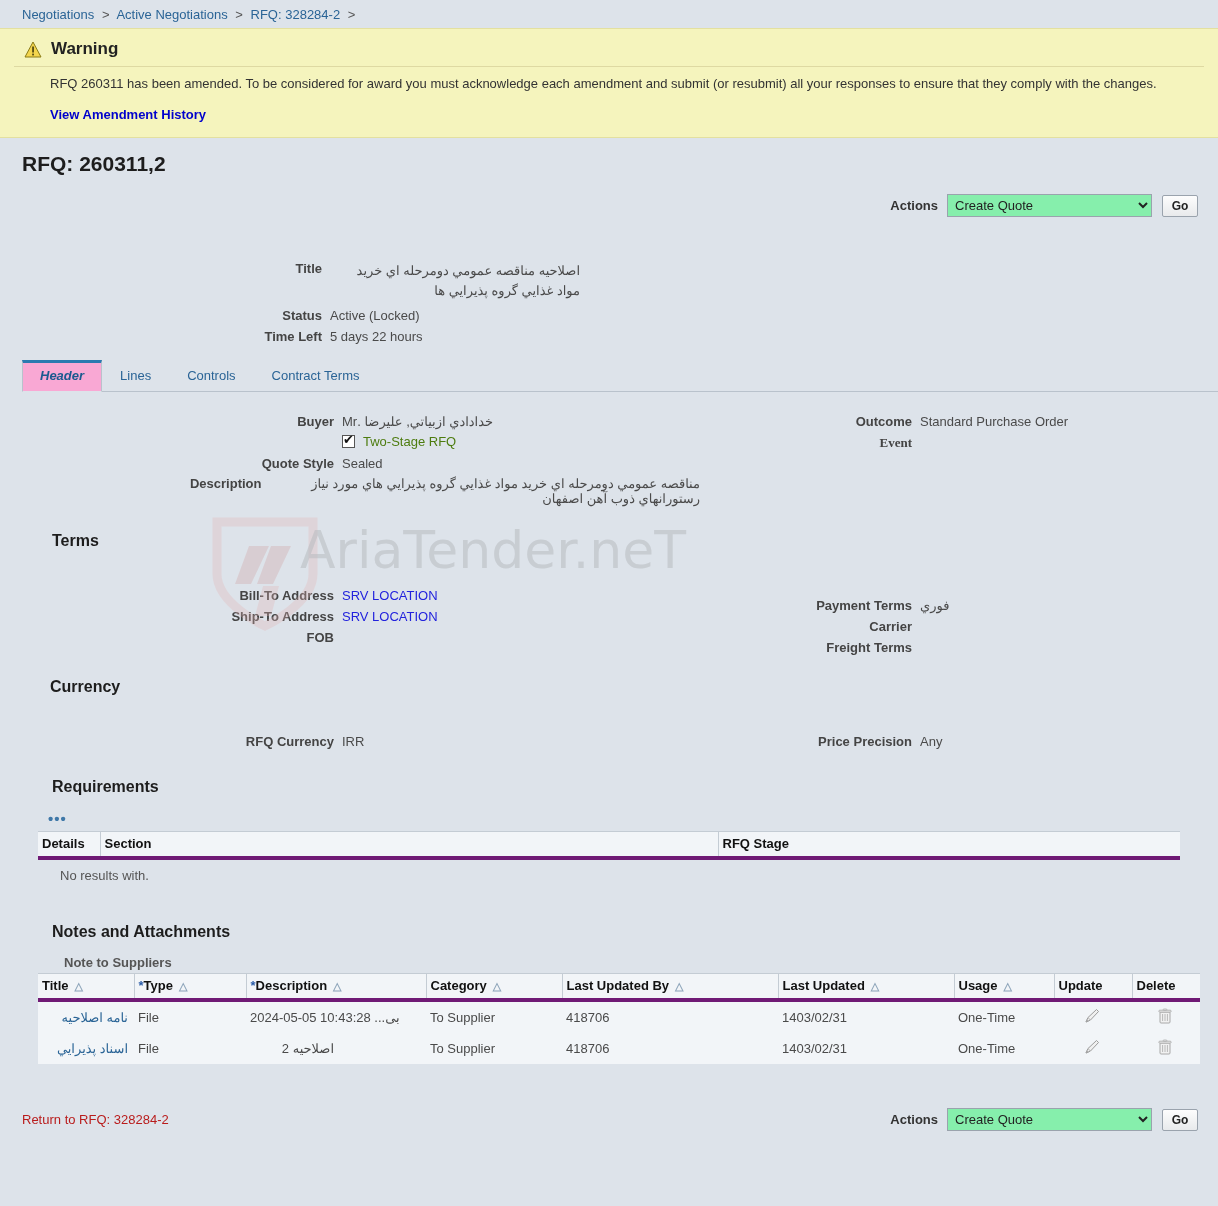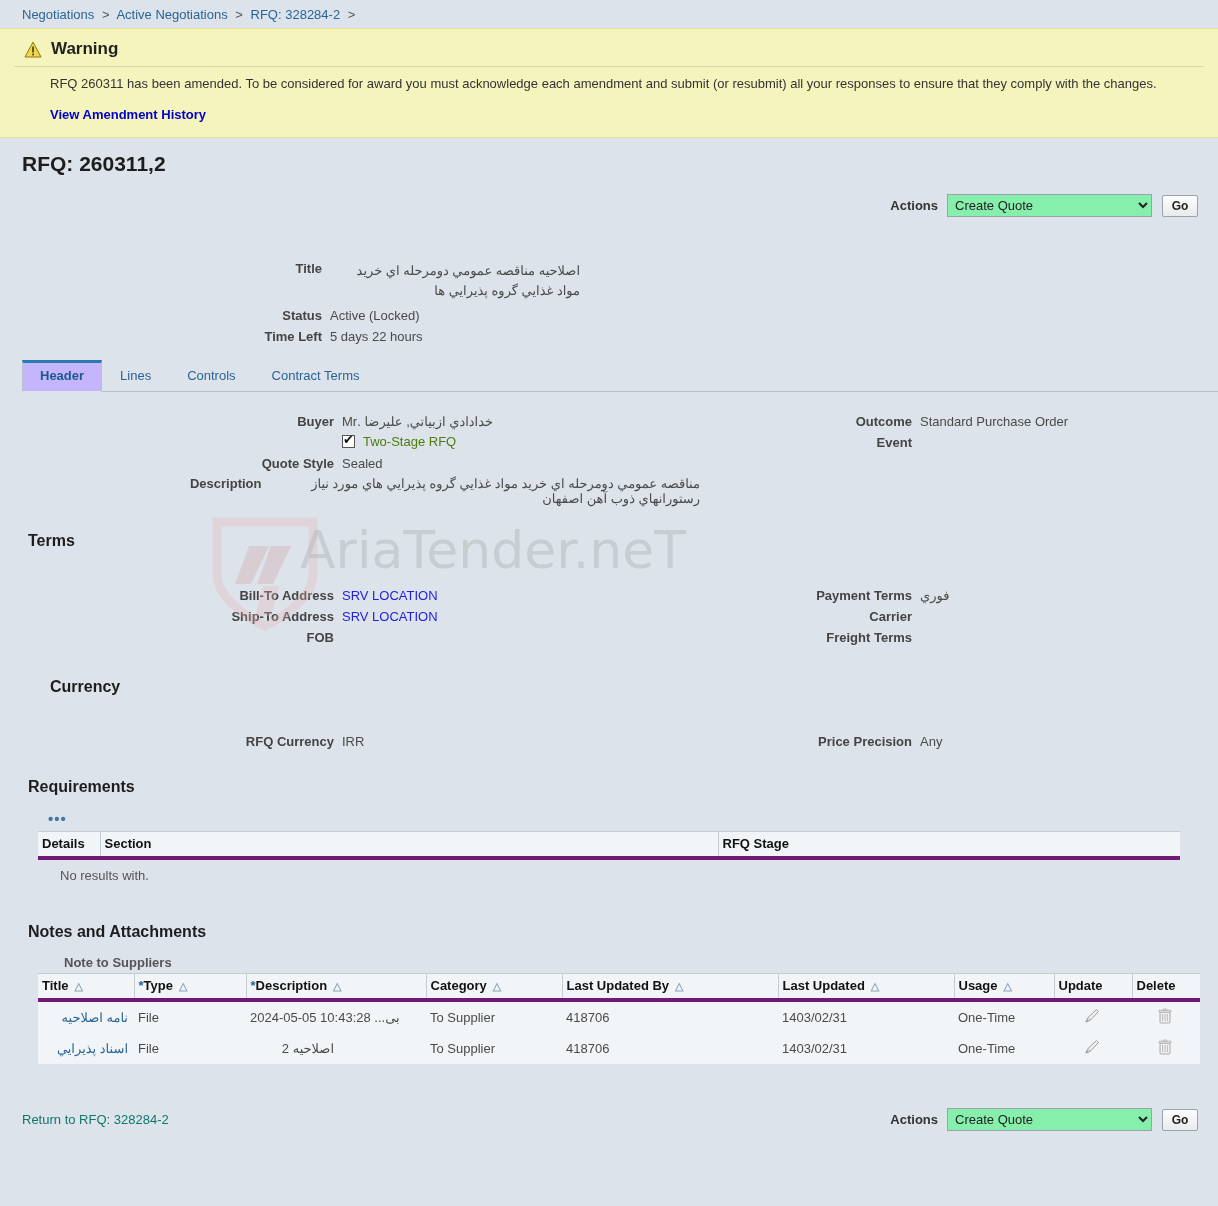--- a/index.html
+++ b/index.html
@@ -104,25 +104,26 @@
     height: 33px;
   }
   .tab {
     font-size: 13px; color: #2a6496;
     padding: 7px 18px 8px 18px;
     cursor: pointer;
     border-bottom: 1px solid #b9c2cc;
   }
   .tab.active {
     font-weight: bold; color: #1b5a8f;
-    background: #c4b5fd;
+    background: #f9a8d4;
     border: 1px solid #b9c2cc;
     border-top: 3px solid #2a7ab0;
     border-bottom: 1px solid #dde3ea;
     padding: 5px 17px 8px 17px;
+    font-style: italic;
   }
   .tabs-filler { flex: 1; border-bottom: 1px solid #b9c2cc; height: 1px; align-self: flex-end;}
 
   
   .hdr-wrap { position: relative; height: 90px; margin-top: 22px; }
   .hdr-left { position: absolute; left: 0; top: 0; width: 700px; }
   .hdr-left .flabel { width: 342px; }
   .hdr-right { position: absolute; left: 720px; top: 0; width: 480px; }
   .hdr-right .flabel { width: 200px; }
   .chk-row { display: flex; align-items: center; margin-top: 5px; }
@@ -134,28 +135,28 @@
   }
   .chkbox::after {
     content: "✔"; position: absolute; left: 0px; top: -4px;
     font-size: 13px; color: #111; line-height: 15px;
   }
   .chk-label { font-size: 13px; color: #4d7c0f; }
 
   
   .sec-head {
     font-size: 16px; font-weight: bold; color: #1d1d1d;
-    margin-left: 28px;
+    margin-left: 52px;
   }
 
   
   .terms-wrap { position: relative; height: 78px; margin-top: 38px; }
   .terms-left { position: absolute; left: 0; top: 0; width: 700px; }
   .terms-left .flabel { width: 342px; }
-  .terms-right { position: absolute; left: 720px; top: 0; width: 480px; }
+  .terms-right { position: absolute; left: 720px; top: 10px; width: 480px; }
   .terms-right .flabel { width: 200px; }
 
   .cur-wrap { position: relative; height: 30px; margin-top: 38px; }
   .cur-left { position: absolute; left: 0; top: 0; width: 700px; }
   .cur-left .flabel { width: 342px; }
   .cur-right { position: absolute; left: 720px; top: 0; width: 480px; }
   .cur-right .flabel { width: 200px; }
 
   
   .dots {
@@ -199,21 +200,21 @@
 
   
   .ico { display: inline-block; line-height: 0; }
 
   
   .bottom {
     position: relative; margin-top: 38px; height: 46px;
   }
   .ret-link {
     position: absolute; left: 22px; top: 10px;
-    font-size: 13px; color: #0f766e; text-decoration: none;
+    font-size: 13px; color: #b91c1c; text-decoration: none;
   }
   .bottom-actions {
     position: absolute; right: 20px; top: 6px;
     display: flex; align-items: center;
   }
 
   
   .watermark {
     position: absolute; left: 205px; top: 512px;
     pointer-events: none; opacity: .30;
@@ -307,21 +308,21 @@
     <div class="frow" style="margin-top:5px;">
       <div class="flabel">Description</div>
       <div class="fval rtl" style="width:550px;">مناقصه عمومي دومرحله اي خريد مواد غذايي گروه پذيرايي هاي مورد نياز رستورانهاي ذوب آهن اصفهان</div>
     </div>
   </div>
   <div class="hdr-right">
     <div class="frow">
       <div class="flabel">Outcome</div>
       <div class="fval">Standard Purchase Order</div>
     </div>
-    <div class="frow" style="margin-top:6px;">
+    <div class="frow" style="margin-top:6px;font-family:Liberation Serif, serif;">
       <div class="flabel">Event</div>
       <div class="fval"></div>
     </div>
   </div>
 </div>
 
 <div class="sec-head" style="margin-top:28px;">Terms</div>
 <div class="terms-wrap">
   <div class="terms-left">
     <div class="frow">

